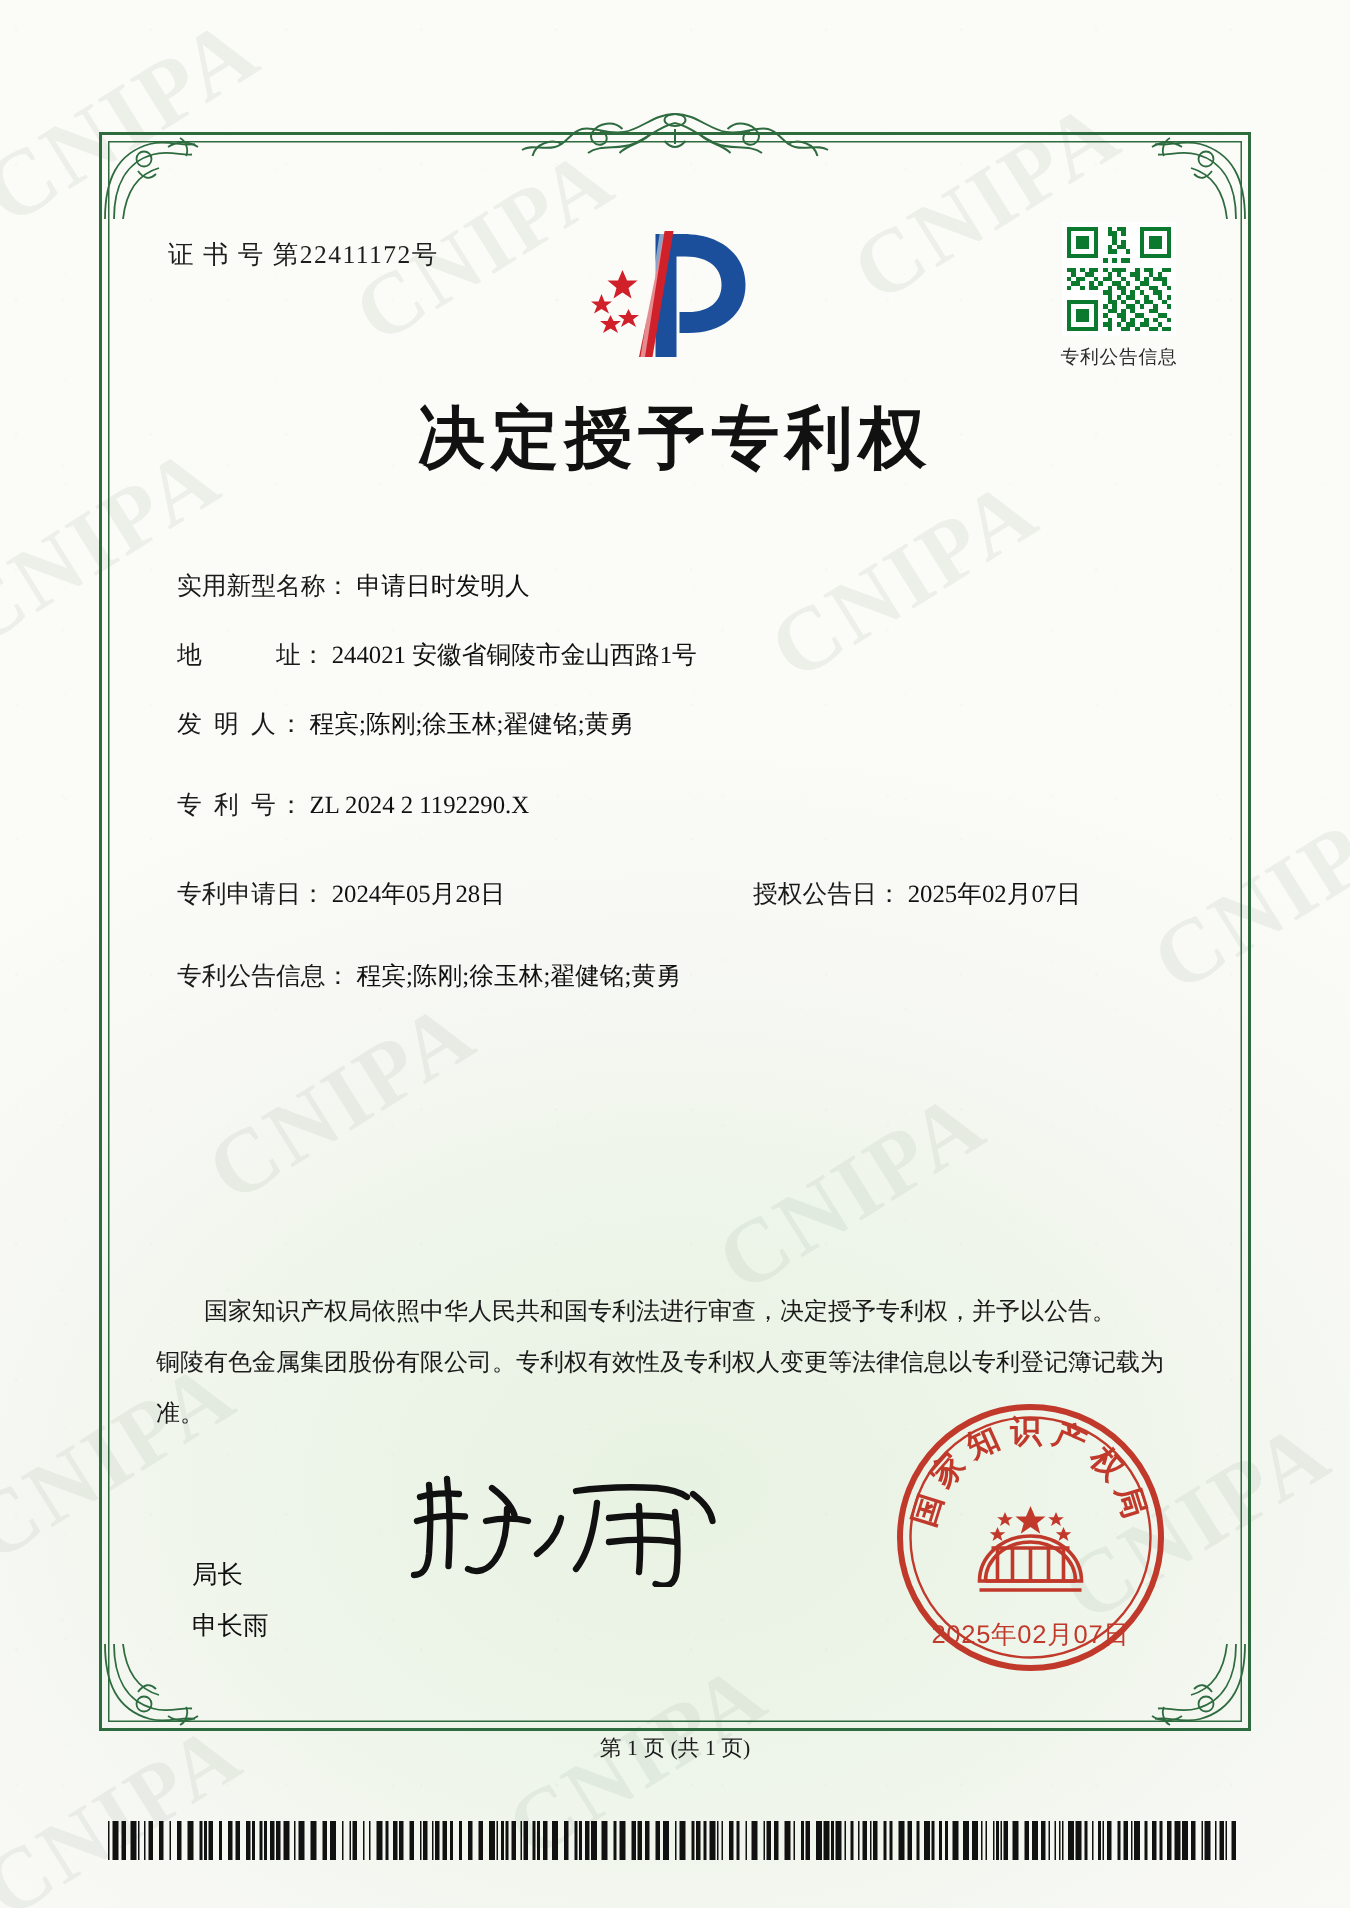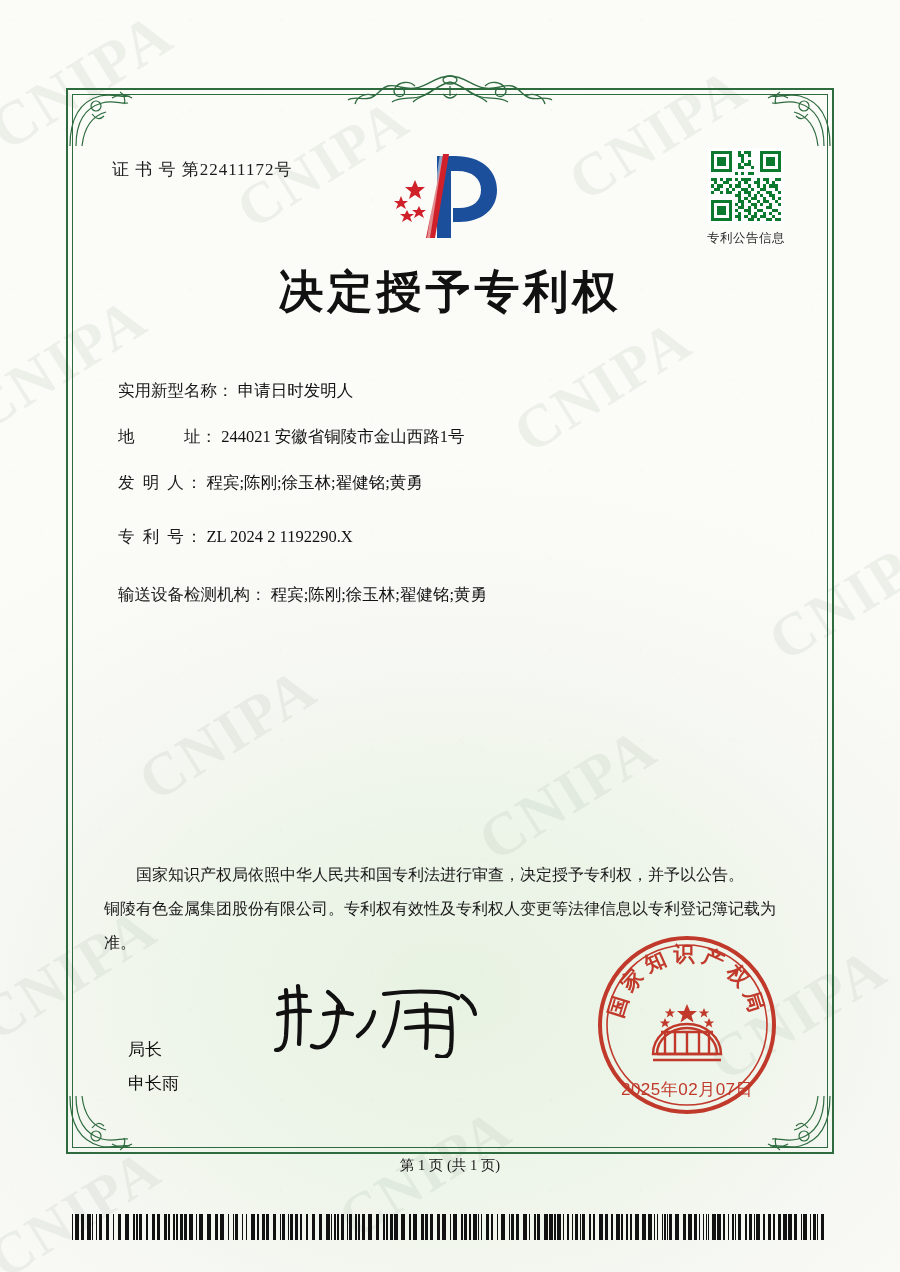--- a/index.html
+++ b/index.html
@@ -481,24 +481,32 @@
     <div class="row">
       <span class="lbl" style="letter-spacing:2px;">发 明 人</span><span class="lbl">：</span>
       <span class="val">程宾;陈刚;徐玉林;翟健铭;黄勇</span>
     </div>
 
     <div class="row" style="height:62px; line-height:62px;">
       <span class="lbl" style="letter-spacing:2px;font-family:Liberation Serif, serif;">专 利 号</span><span class="lbl">：</span>
       <span class="val">ZL 2024 2 1192290.X</span>
     </div>
 
+    <div class="row" style="height:56px; line-height:56px;">
+      <span class="lbl">专利申请日：</span>
+      <span class="val">2024年05月28日</span>
+      <span class="col-r" style="line-height:56px;">
+        <span class="lbl">授权公告日：</span>
+        <span class="val">2025年02月07日</span>
+      </span>
+    </div>
 
 
     <div class="row" style="height:54px; line-height:54px;">
-      <span class="lbl">输送设备检测机构：</span>
+      <span class="lbl">专利公告信息：</span>
       <span class="val">程宾;陈刚;徐玉林;翟健铭;黄勇</span>
     </div>
   </div>
 
   <div class="statement">
     <p class="indent">国家知识产权局依照中华人民共和国专利法进行审查，决定授予专利权，并予以公告。</p>
     <p>铜陵有色金属集团股份有限公司。专利权有效性及专利权人变更等法律信息以专利登记簿记载为准。</p>
   </div>
 
   <div class="sig-label">

